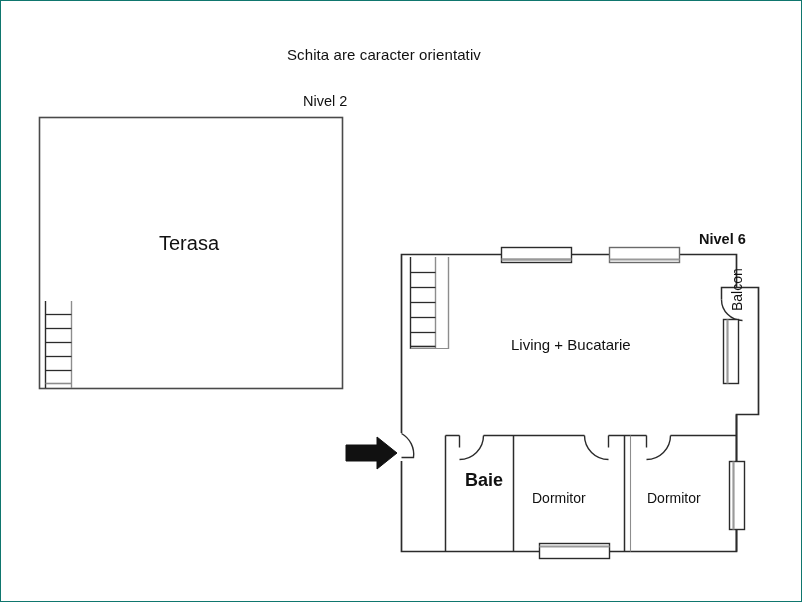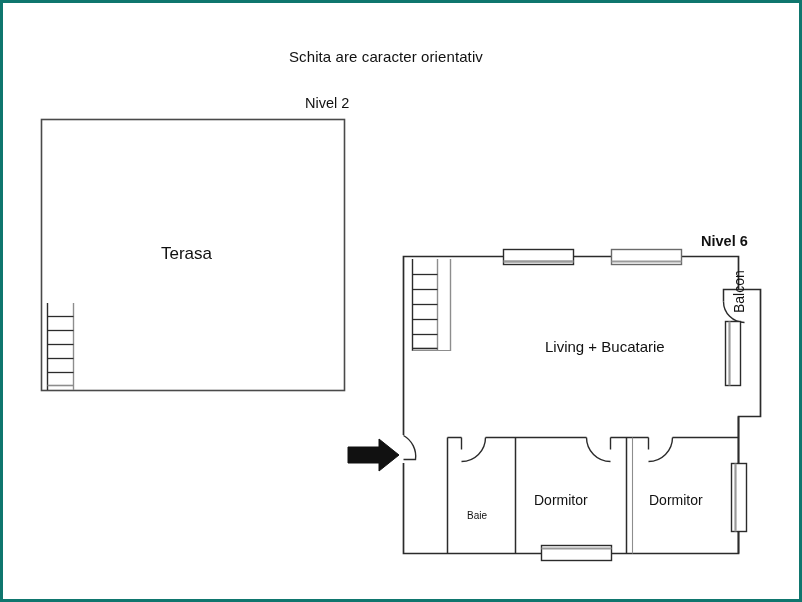--- a/index.html
+++ b/index.html
@@ -13,21 +13,21 @@
     font-family: "Liberation Sans", sans-serif;
     color: #1a1a1a;
     overflow: hidden;
   }
   #page {
     position: relative;
     width: 802px;
     height: 602px;
     background: #ffffff;
     box-sizing: border-box;
-    border: 3px solid #0f766e;
+    border: 1px solid #0f766e;
   }
   #plan-svg {
     position: absolute;
     left: 0;
     top: 0;
     width: 802px;
     height: 602px;
     display: block;
   }
   .lbl {
@@ -49,33 +49,33 @@
     font-weight: 400;
   }
   #nivel1-text {
     left: 698px;
     top: 230px;
     font-size: 14.5px;
     font-weight: 600;
   }
   #terasa-text {
     left: 158px;
-    top: 241px;
-    font-size: 17px;
+    top: 231px;
+    font-size: 20px;
   }
   #living-text {
     left: 510px;
     top: 335px;
     font-size: 15px;
-    margin-left: 32px;
   }
   #baie-text {
     left: 464px;
-    top: 507px;
-    font-size: 10px;
+    top: 469px;
+    font-size: 18px;
+    font-weight: bold;
   }
   #dormitor1-text {
     left: 531px;
     top: 489px;
     font-size: 14px;
   }
   #dormitor2-text {
     left: 646px;
     top: 489px;
     font-size: 14px;

